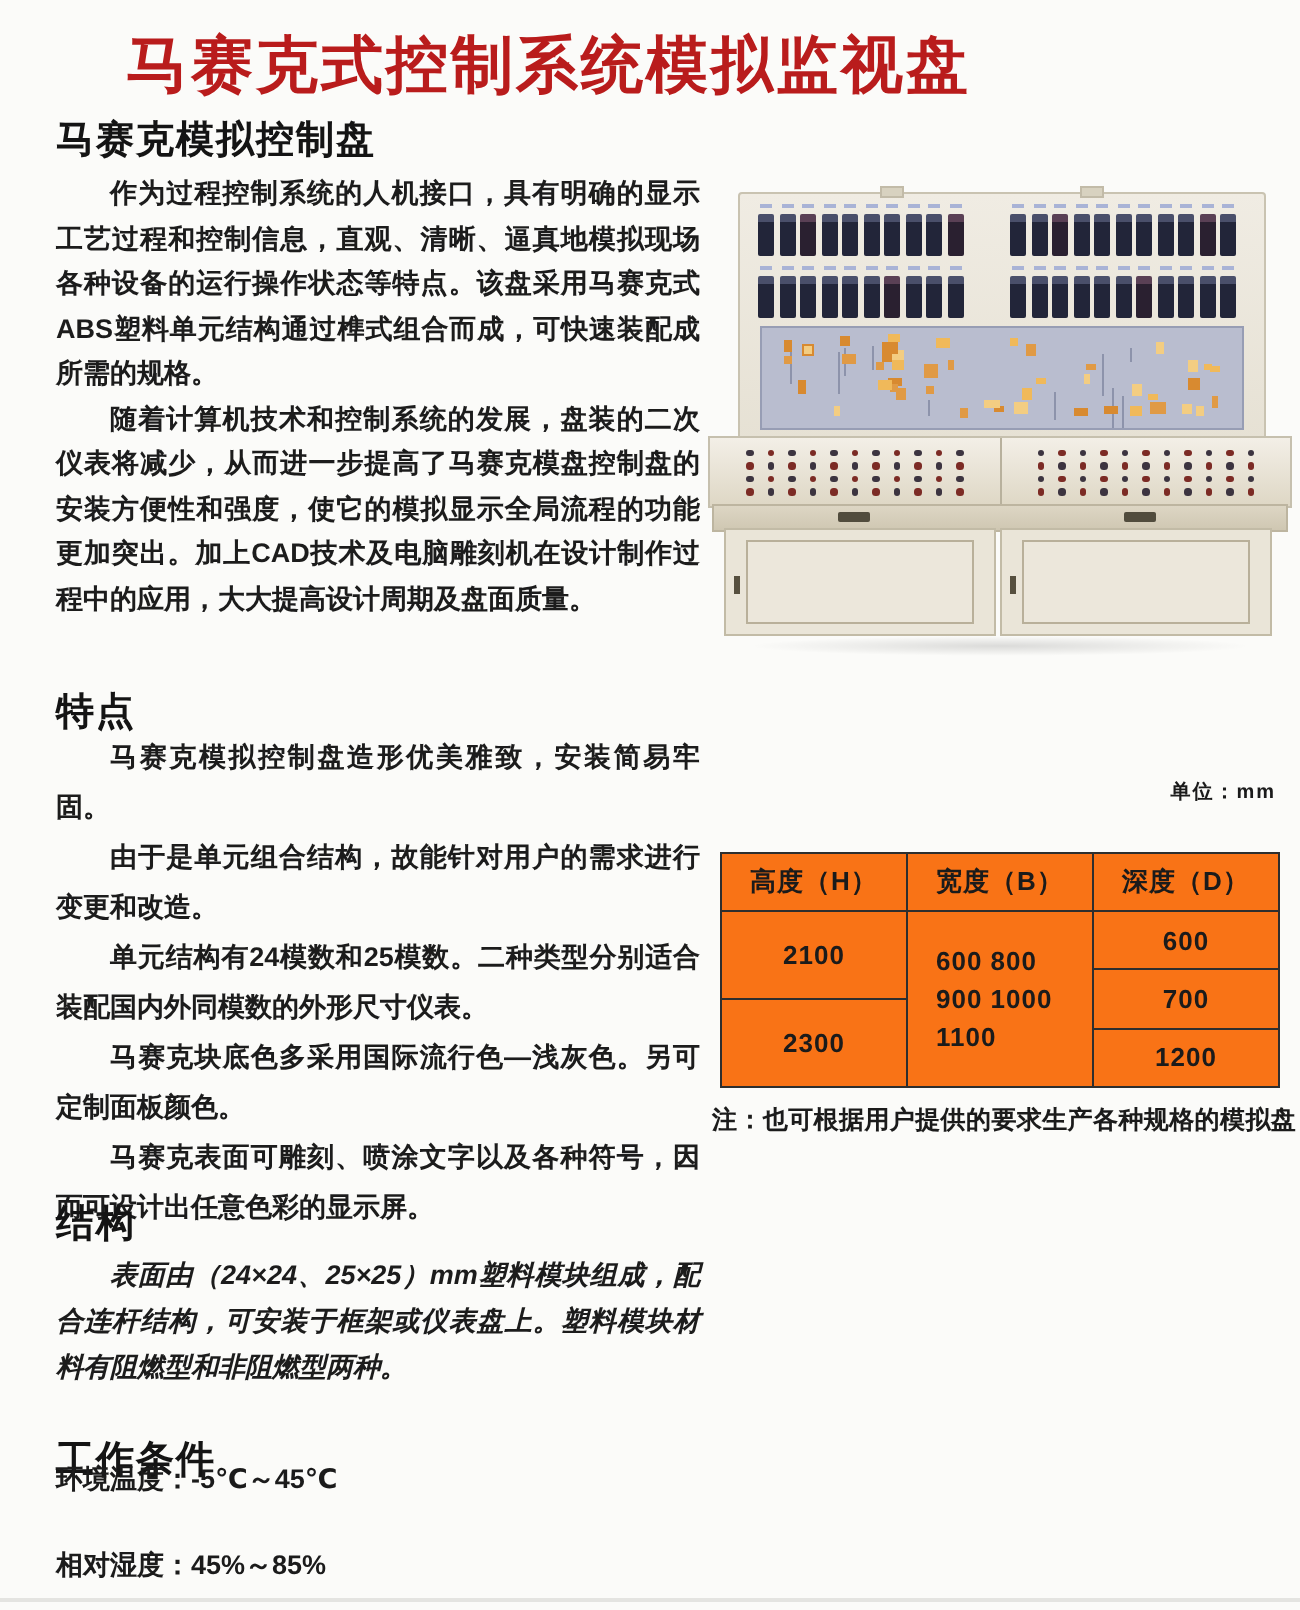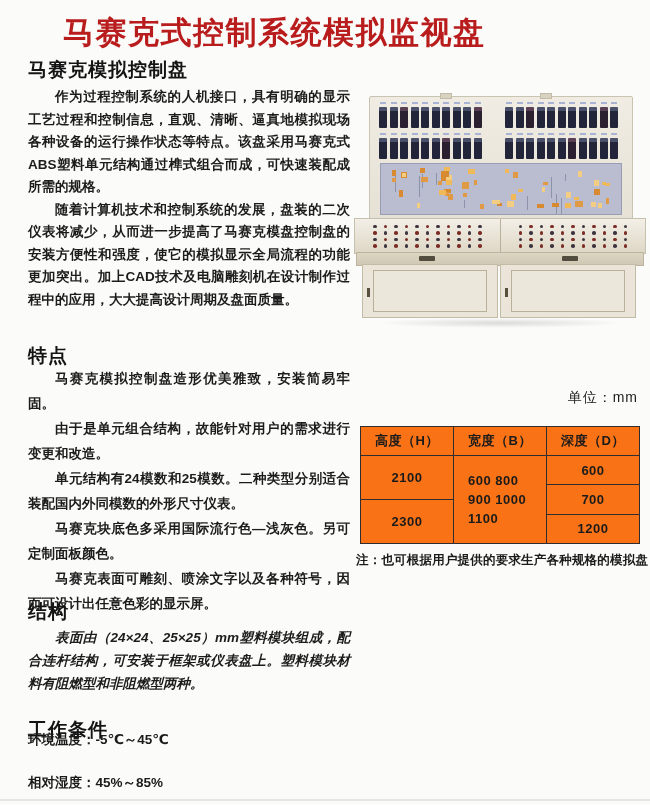--- a/index.html
+++ b/index.html
@@ -35,21 +35,21 @@
   .p-main p{line-height:22.5px;}
   .p-feat p{line-height:25px;}
   .p-struct p{line-height:23px;font-style:italic;}
   .cond-line{
     left:28px;font-size:13.5px;font-weight:600;white-space:nowrap;
   }
 
   
   .unit-label{
     right:12px;top:389px;
-    font-size:14px;font-weight:normal;letter-spacing:1px;
+    font-size:10px;font-weight:bold;letter-spacing:1px;
   }
   .spec-table{
     left:360px;top:426px;width:278px;height:116px;
     display:grid;
     grid-template-columns:1fr 1fr 1fr;
     grid-template-rows:28px repeat(6,1fr);
     gap:1px;background:#2e2e2e;border:1px solid #2e2e2e;
   }
   .spec-table .cell{
     background:#f97316;

